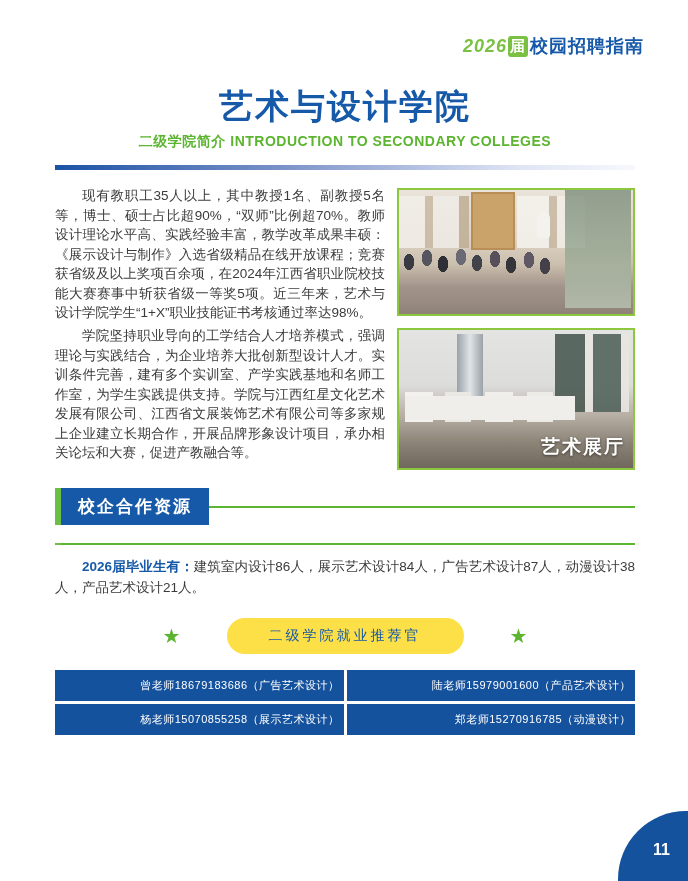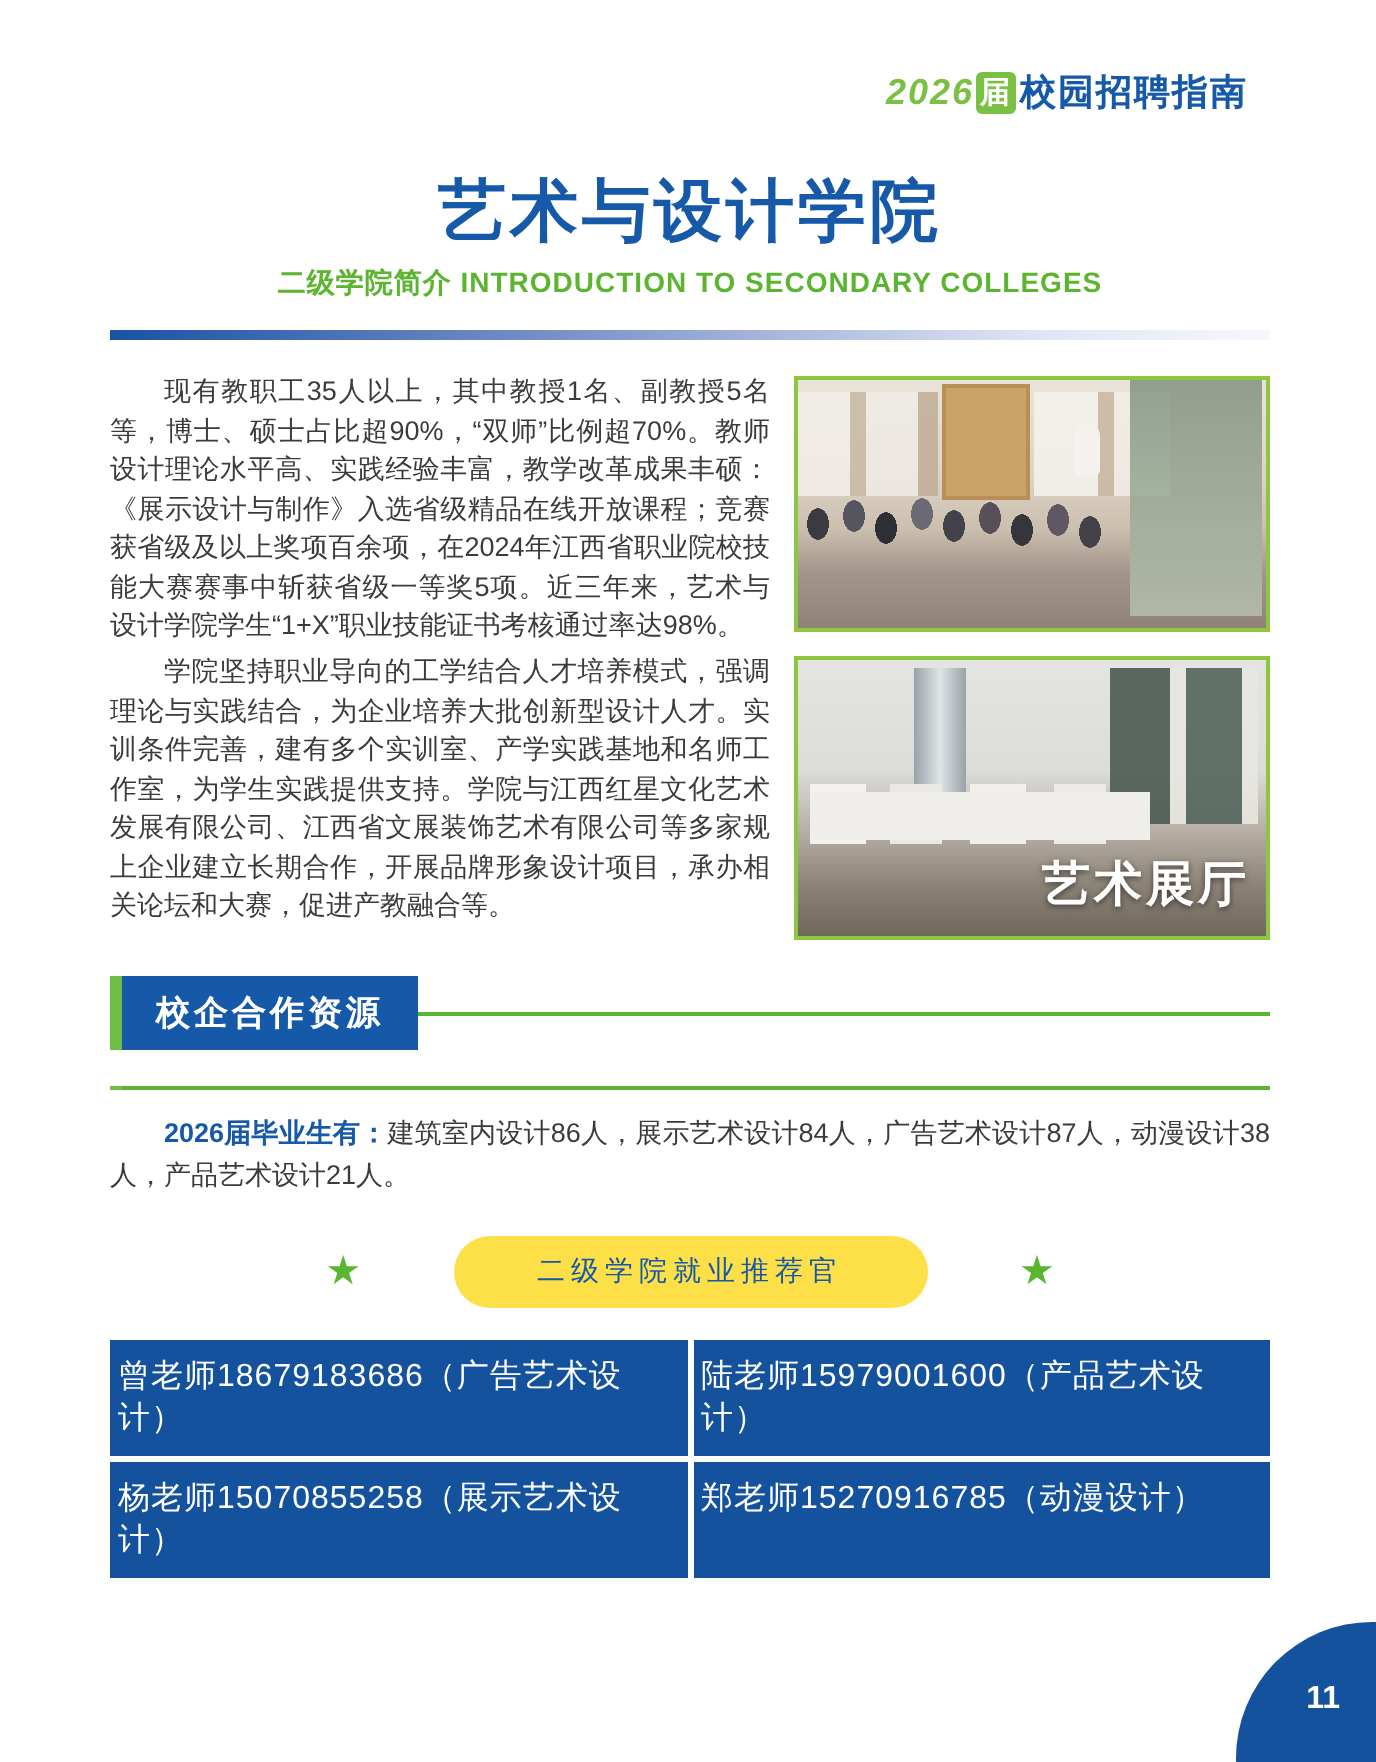--- a/index.html
+++ b/index.html
@@ -1,20 +1,20 @@
 <!DOCTYPE html>
 <html><head>
 <meta charset="utf-8">
 <style>
   html,body{margin:0;padding:0;}
   body{font-family:"Liberation Sans","DejaVu Sans",sans-serif;background:#ffffff;}
   .page{position:relative;width:688px;height:881px;background:#ffffff;overflow:hidden;}
 
   
-  .masthead{position:absolute;top:34px;right:64px;display:flex;align-items:center;font-weight:bold;font-size:18px;letter-spacing:1px;justify-content:center;}
+  .masthead{position:absolute;top:34px;right:44px;display:flex;align-items:center;font-weight:bold;font-size:18px;letter-spacing:1px;justify-content:center;}
   .masthead .year{color:#7ac143;font-style:italic;margin-right:1px;}
   .masthead .jie{background:#7ac143;color:#ffffff;border-radius:3px;padding:1px 2px;font-size:15px;margin-right:2px;}
   .masthead .guide{color:#1659a8;}
 
   .content{position:absolute;left:55px;right:53px;top:0;}
 
   
   .title-block{margin-top:88px;text-align:center;}
   .page-title{color:#1659a8;font-size:34px;font-weight:bold;letter-spacing:2px;line-height:1.1;}
   .subtitle{margin-top:8px;color:#5cb531;font-size:14px;font-weight:bold;letter-spacing:0.5px;}
@@ -41,40 +41,40 @@
     radial-gradient(9px 13px at 112px 23px,#35353c 60%,transparent 61%),
     radial-gradient(9px 13px at 130px 18px,#5f5864 60%,transparent 61%),
     radial-gradient(9px 13px at 146px 24px,#44404a 60%,transparent 61%);}
   .photo-2{height:138px;background:linear-gradient(180deg,#e4e4e2 0%,#dcdcda 40%,#b7aea4 62%,#8c8377 82%,#6f675c 100%);}
   .ph2-column{position:absolute;left:58px;top:4px;width:26px;height:72px;background:linear-gradient(90deg,#9aa2a8,#dfe4e7 50%,#9aa2a8);}
   .ph2-windows{position:absolute;right:4px;top:4px;width:74px;height:78px;background:
     linear-gradient(90deg,#4a5a52 0 30px,#e8e6e0 30px 38px,#53645c 38px 66px,#e8e6e0 66px 74px);opacity:.9;}
   .ph2-pedestals{position:absolute;left:6px;top:62px;width:170px;height:30px;background:
     linear-gradient(0deg,transparent 0 2px,#efeeea 2px 26px,transparent 26px) ,
     linear-gradient(90deg,#f2f1ed 0 28px,transparent 28px 40px,#e9e8e3 40px 66px,transparent 66px 80px,#f0efeb 80px 108px,transparent 108px 122px,#ecebe6 122px 148px,transparent 148px);}
-  .ph2-label{position:absolute;right:8px;bottom:8px;color:#ffffff;font-size:24px;font-weight:bold;letter-spacing:2px;text-shadow:0 1px 3px rgba(0,0,0,.55);}
+  .ph2-label{position:absolute;right:8px;bottom:8px;color:#ffffff;font-size:19px;font-weight:bold;letter-spacing:2px;text-shadow:0 1px 3px rgba(0,0,0,.55);}
   .clearfix::after{content:"";display:block;clear:both;}
 
   
   .section-heading{display:flex;align-items:center;margin-top:18px;}
   .sh-bar{width:6px;align-self:stretch;background:#6cbe45;}
   .sh-box{background:#1659a8;color:#ffffff;font-size:17px;font-weight:bold;letter-spacing:2px;padding:7px 17px;}
   .sh-line{flex:1;height:2px;background:#5cb531;}
 
   .section-body{margin-top:12px;color:#3b3b3b;font-size:13.5px;line-height:1.5;text-align:justify;text-indent:2em;}
   .lead{color:#1659a8;font-weight:bold;}
 
   
   .pill-row{margin-top:20px;display:flex;align-items:center;justify-content:center;gap:46px;}
   .star{color:#5cb531;font-size:20px;line-height:1;}
   .pill{background:#fde047;color:#1659a8;font-size:14px;font-weight:normal;letter-spacing:3px;padding:9px 42px;border-radius:20px;}
 
   
   .contact-table{margin-top:16px;display:grid;grid-template-columns:1fr 1fr;gap:3px;}
-  .contact-cell{background:#15529e;color:#ffffff;font-size:16px;text-align:left;padding:8px 4px;letter-spacing:0.5px;}
+  .contact-cell{background:#15529e;color:#ffffff;font-size:11px;text-align:right;padding:8px 4px;letter-spacing:0.5px;}
 
   
   .corner{position:absolute;right:-66px;bottom:-66px;width:136px;height:136px;border-radius:50%;background:#15529e;}
   .page-num{position:absolute;right:18px;bottom:22px;color:#ffffff;font-size:16px;font-weight:bold;}
 </style>
 </head>
 <body>
 
 <div class="page">
 

